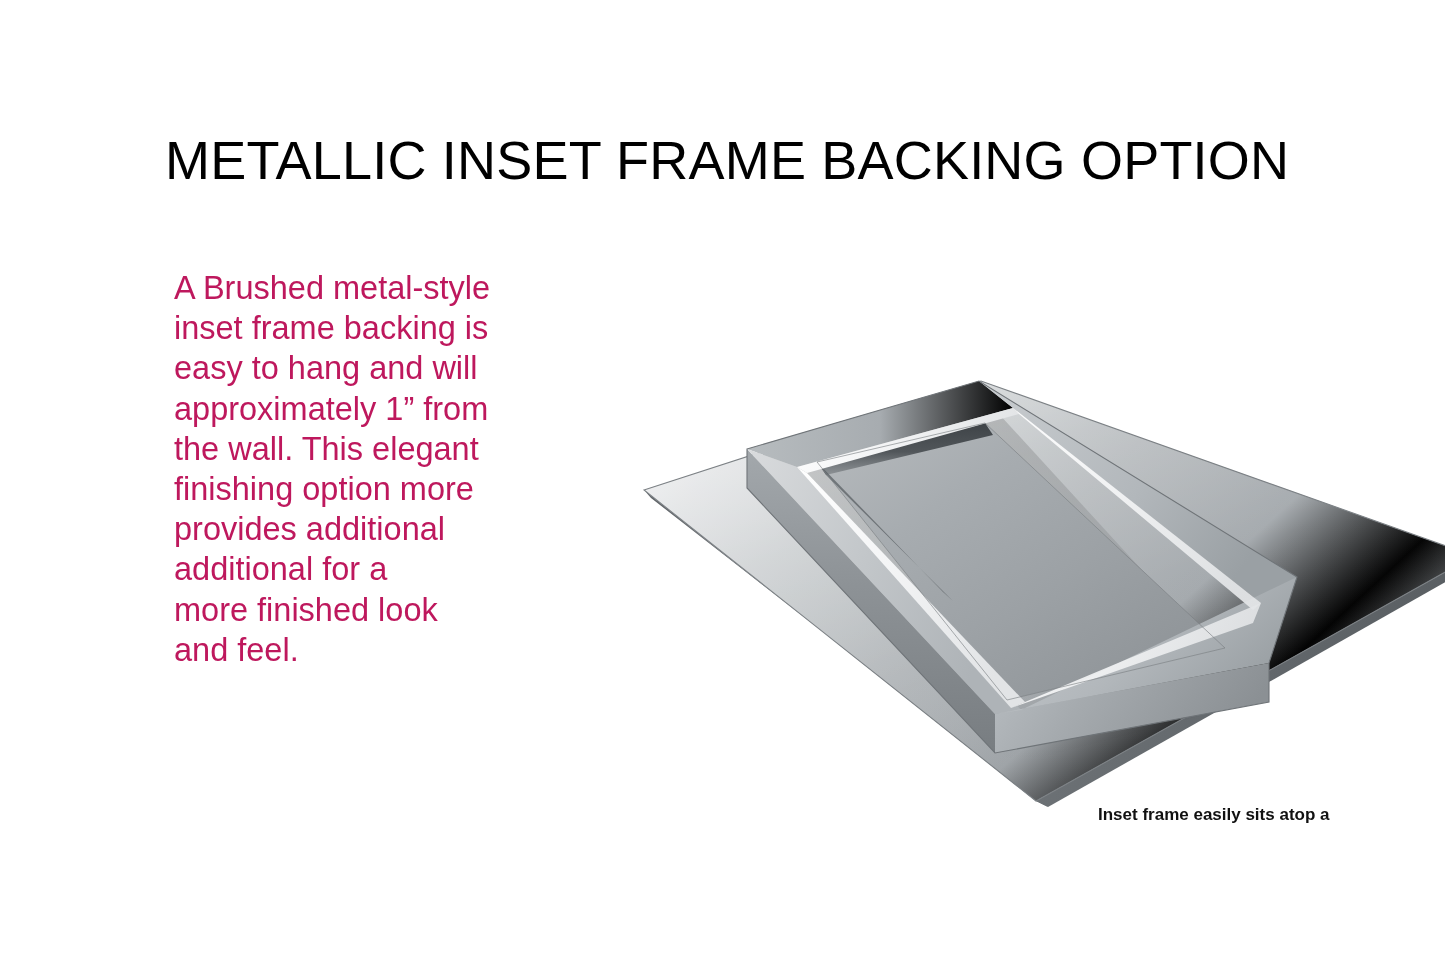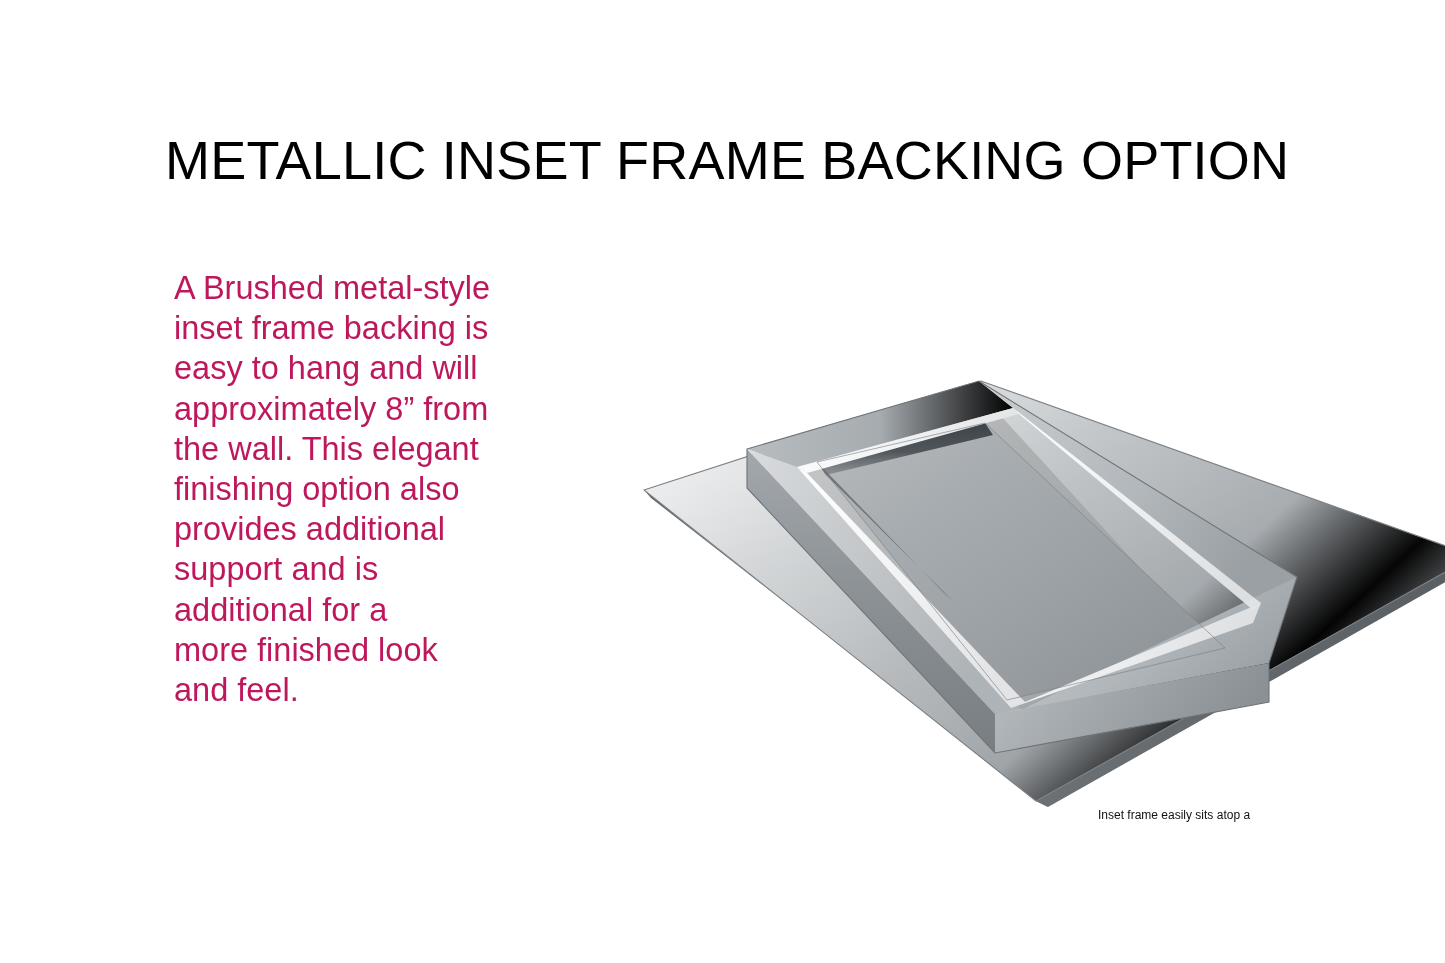--- a/index.html
+++ b/index.html
@@ -50,22 +50,22 @@
     display: block;
     white-space: nowrap;
   }
 
   
   #photo-caption {
     position: absolute;
     left: 1057px;
     top: 803px;
     width: 330px;
-    font-size: 12px;
-    font-weight: 400;
+    font-size: 17px;
+    font-weight: 700;
     line-height: 24.6px;
     color: #111111;
   }
   #photo-caption .line {
     display: block;
     white-space: nowrap;
   }
 
   
   #product-photo {
@@ -85,25 +85,24 @@
 <body>
 
 <div id="slide">
 
   <h1 id="slide-title">METALLIC INSET FRAME BACKING OPTION</h1>
 
   <div id="body-copy">
     <span class="line">A Brushed metal-style</span>
     <span class="line">inset frame backing is</span>
     <span class="line">easy to hang and will</span>
-    <span class="line">approximately 8” from</span>
+    <span class="line">approximately 1” from</span>
     <span class="line">the wall. This elegant</span>
-    <span class="line">finishing option also</span>
+    <span class="line">finishing option more</span>
     <span class="line">provides additional</span>
-    <span class="line">support and is</span>
     <span class="line">additional for a</span>
     <span class="line">more finished look</span>
     <span class="line">and feel.</span>
   </div>
 
   <figure id="product-photo">
     <svg viewBox="0 0 880 460" xmlns="http://www.w3.org/2000/svg">
       <defs>
 
         <linearGradient id="plateTop" x1="0" y1="0" x2="1" y2="0.55">

